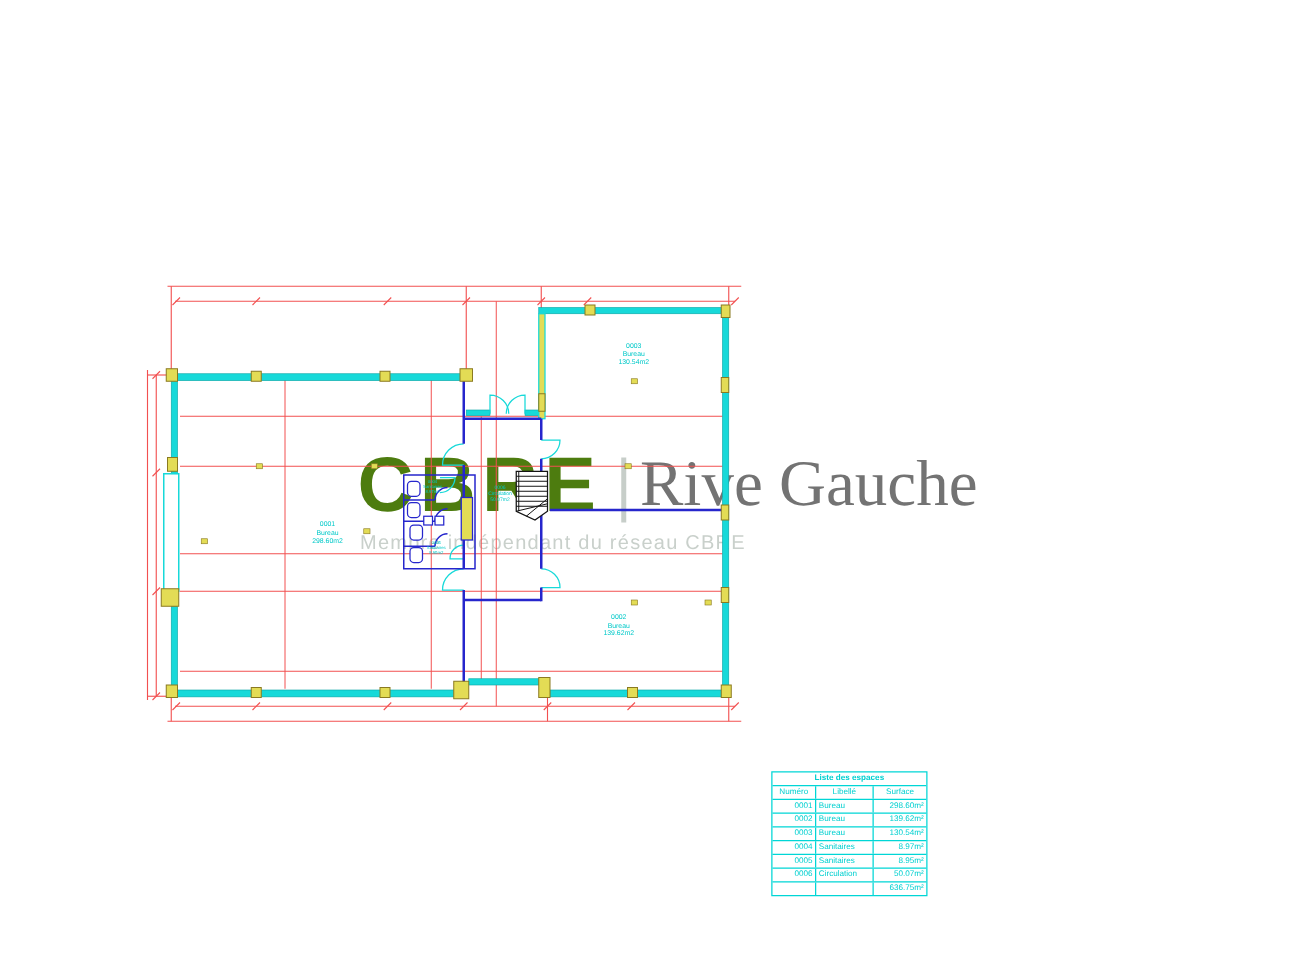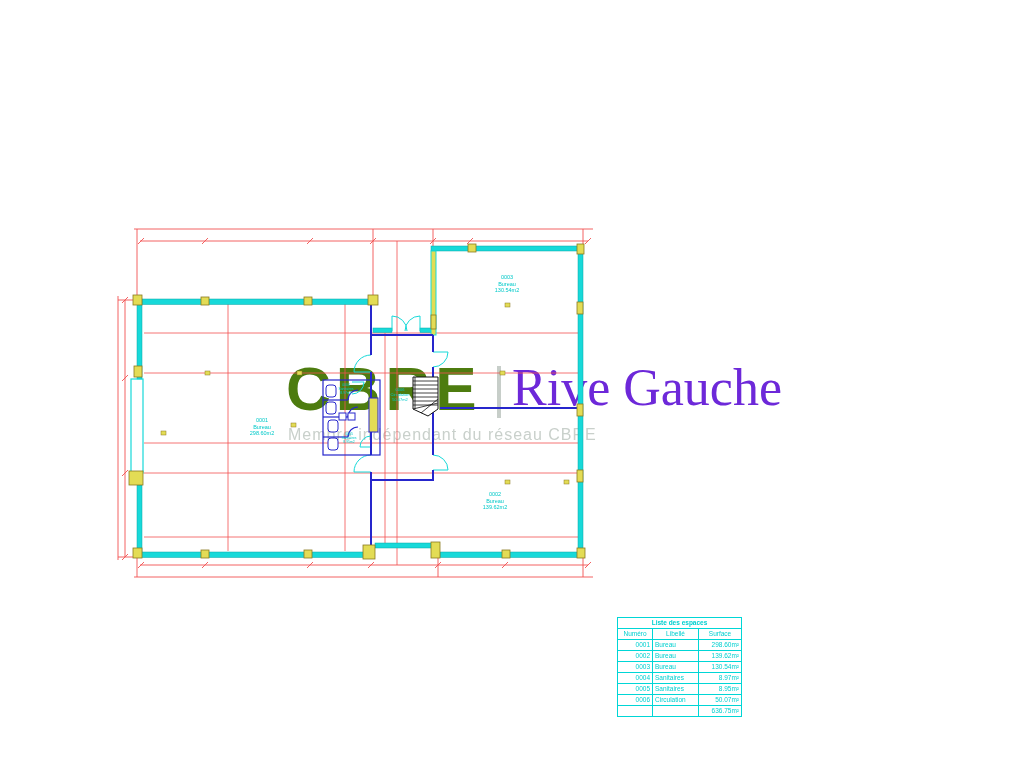--- a/index.html
+++ b/index.html
@@ -12,21 +12,21 @@
   .wm{position:absolute;z-index:1;}
   .wm-brand{
     left:286px;top:358px;
     font-size:62px;font-weight:bold;letter-spacing:5px;
     color:#4d7c0f;line-height:1;
     font-family:"Liberation Sans", sans-serif;
   }
   .wm-divider{left:497px;top:366px;width:4px;height:52px;background:#c7cec9;}
   .wm-right{
     left:512px;top:362px;
-    font-size:52px;color:#6d28d9;line-height:1;
+    font-size:52px;color:#737373;line-height:1;
     font-family:"Liberation Serif", serif;
   }
   .wm-tagline{
     left:288px;top:426px;
     font-size:16px;color:#c9d0cb;letter-spacing:1px;
     font-family:"Liberation Sans", sans-serif;
   }
   
   #plan-svg{position:absolute;left:0;top:0;z-index:2;}
   .plan-label{

